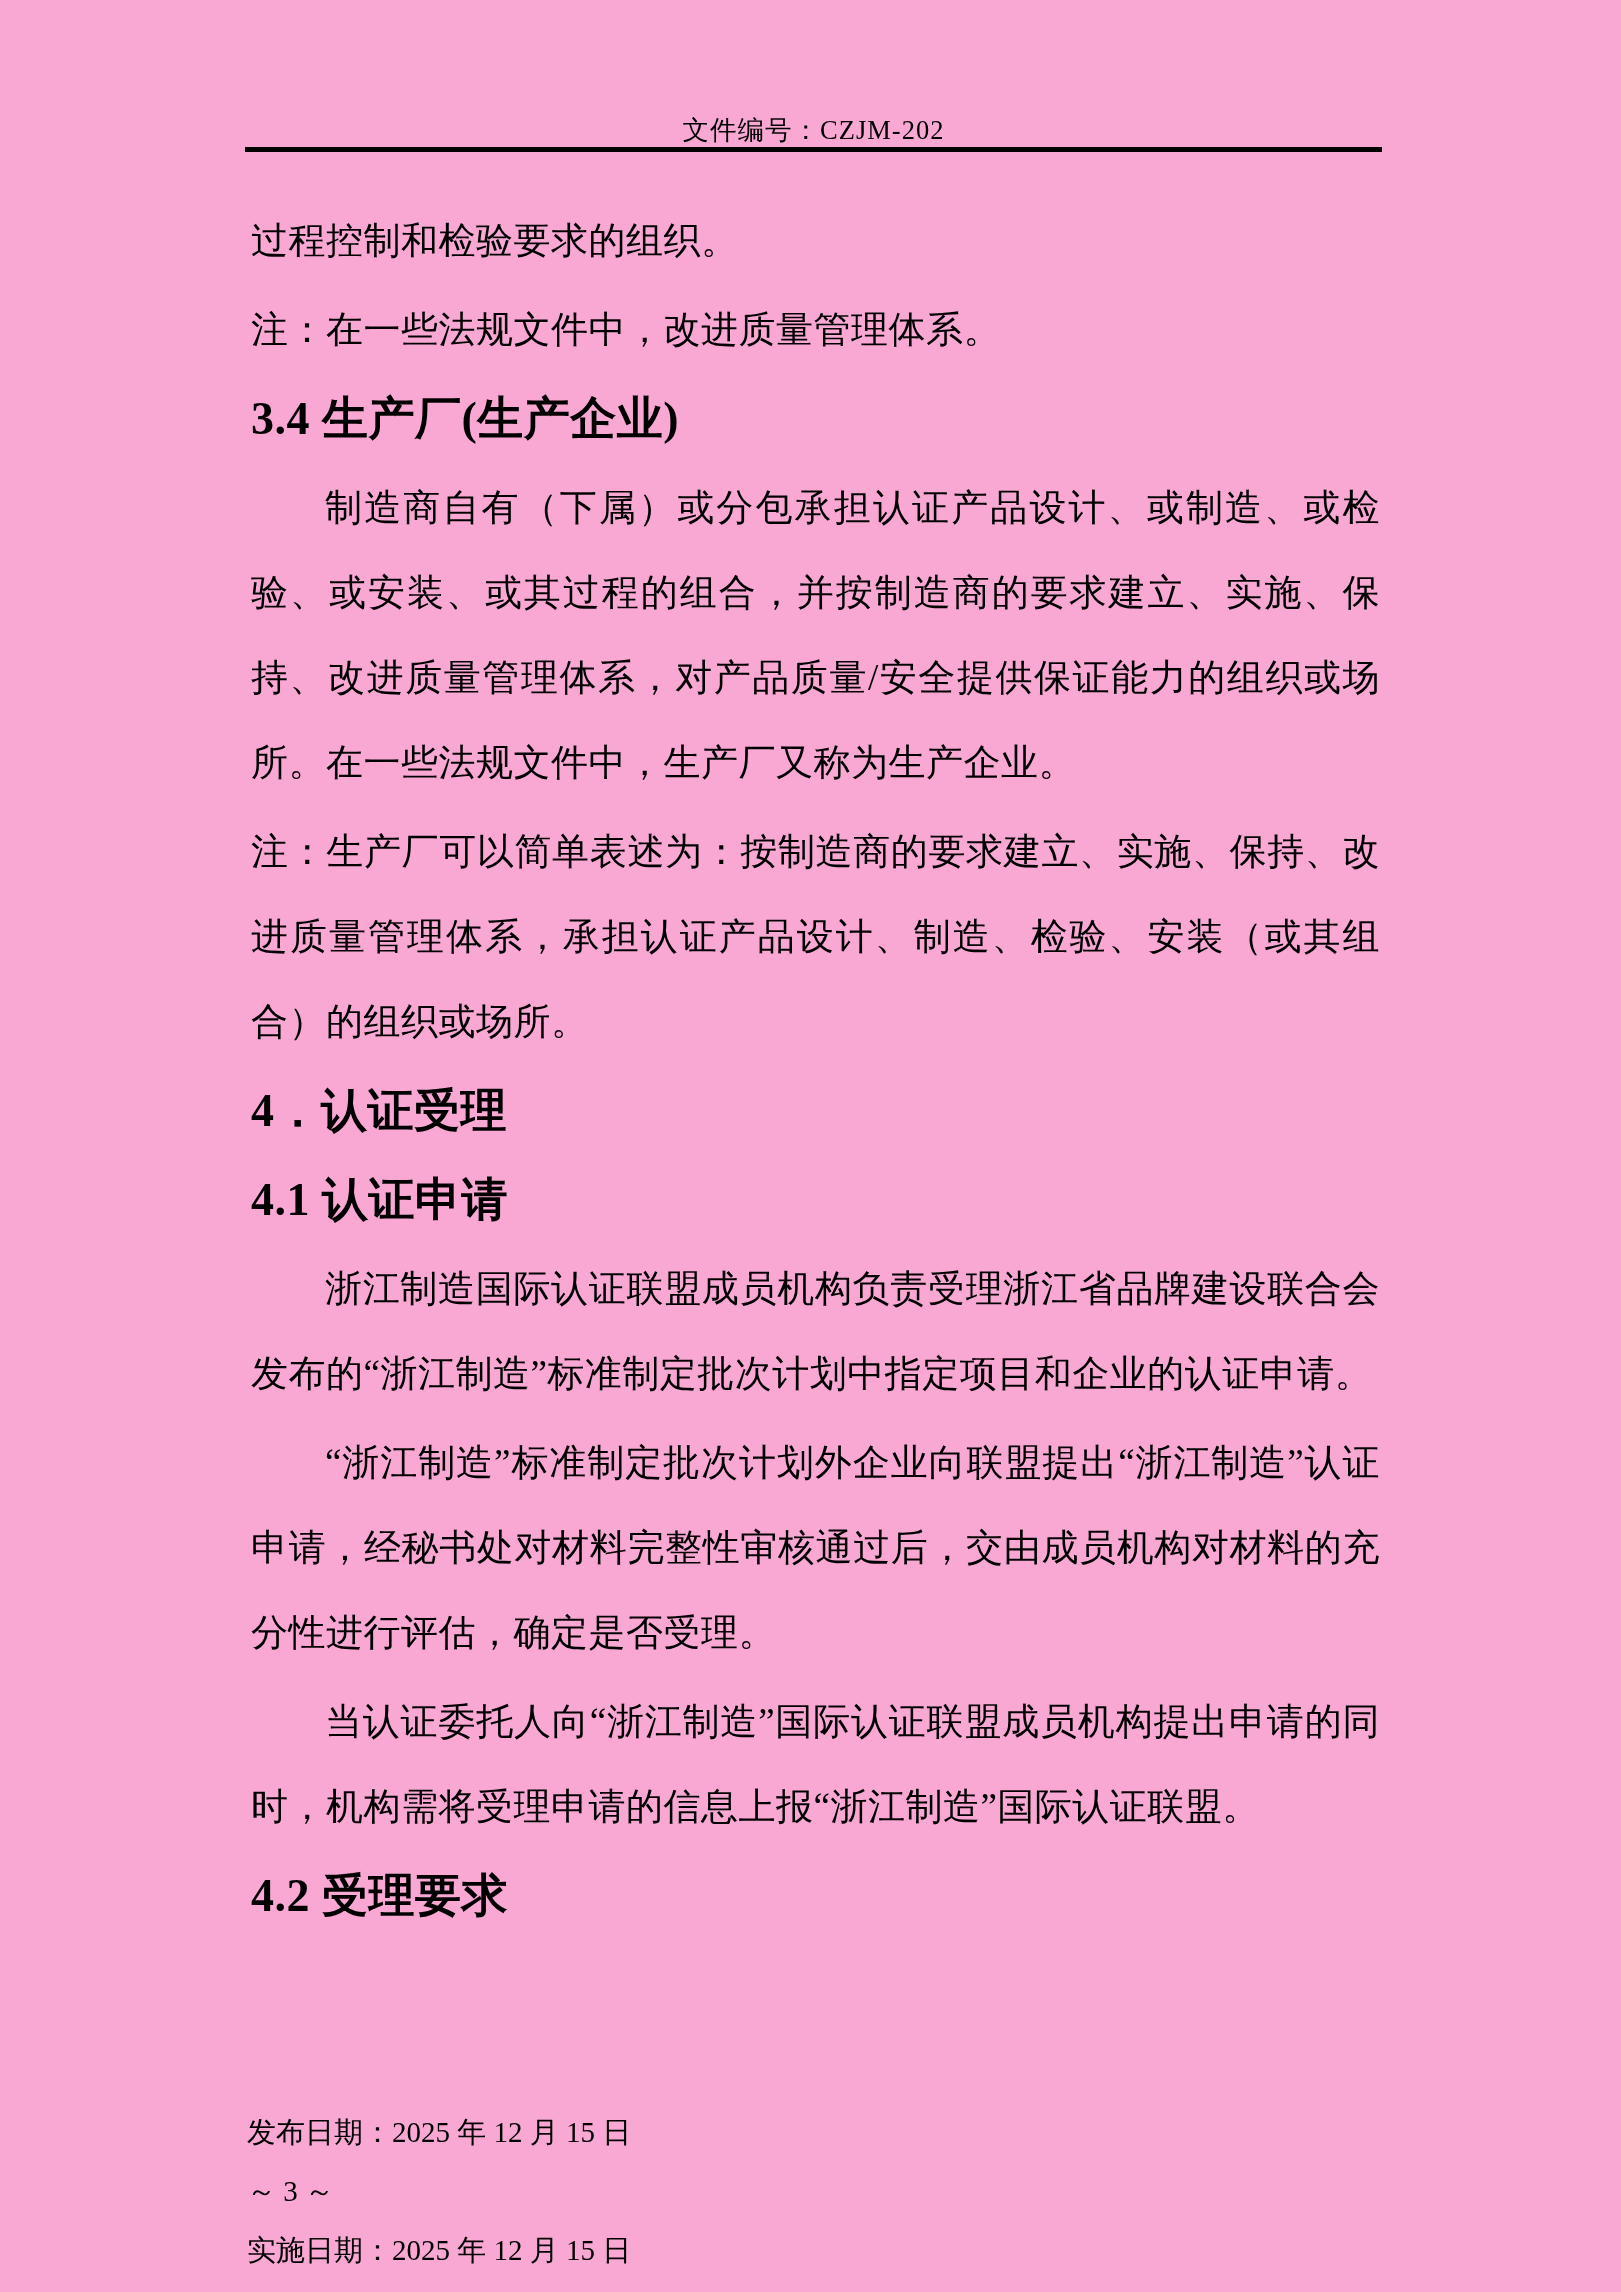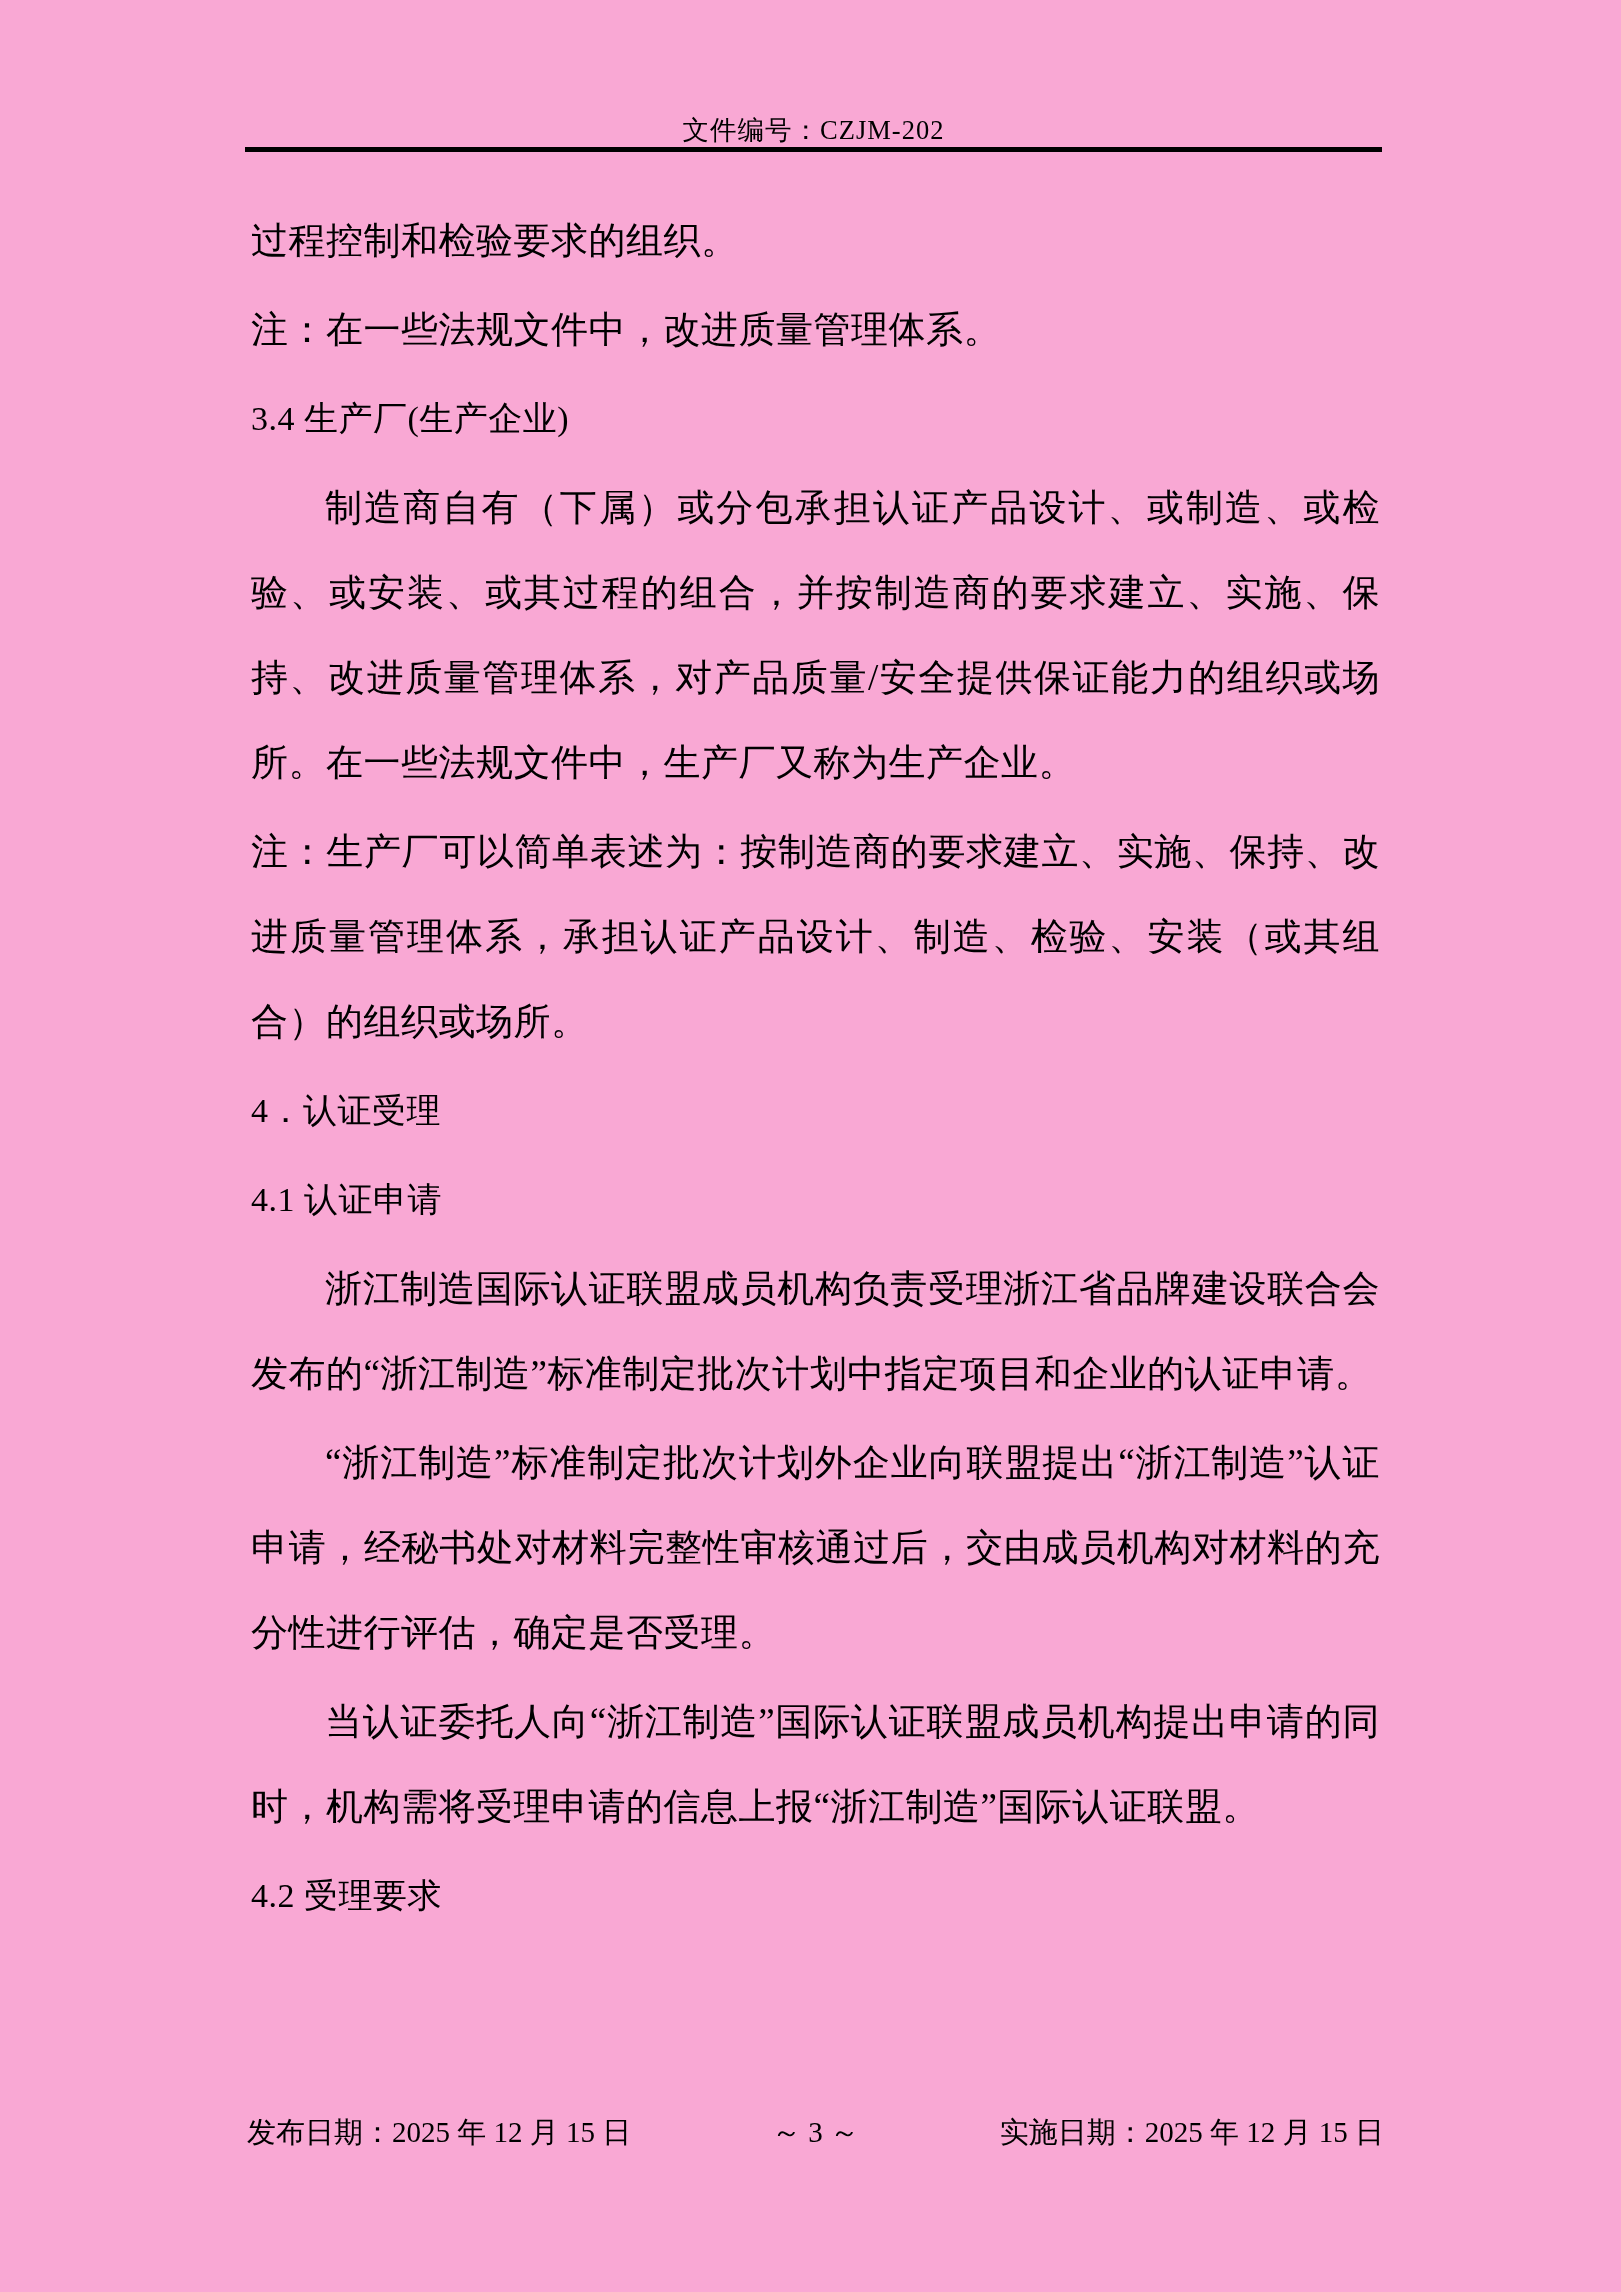--- a/index.html
+++ b/index.html
@@ -50,39 +50,40 @@
   .doc-body p,
   .doc-body h2,
   .doc-body h3 {
     margin: 4px;
     padding: 0;
     font-size: 37px;
     line-height: 85px;
     font-weight: normal;
   }
   .doc-body .heading {
-    font-weight: normal;
+    font-weight: bold;
     text-align: left;
-    font-size: 34px;
+    font-size: 46px;
   }
   .doc-body .indent {
     text-indent: 2em;
   }
   
   .doc-footer {
     position: absolute;
     top: 2103px;
     left: 247px;
     width: 1137px;
     display: flex;
     justify-content: space-between;
     align-items: baseline;
     font-size: 29px;
     line-height: 59px;
     white-space: nowrap;
+    flex-direction: column;
   }
 </style>
 </head>
 <body>
 
 <div class="page">
 
   <div class="doc-header">
     <span>文件编号：CZJM-202</span>
   </div>

